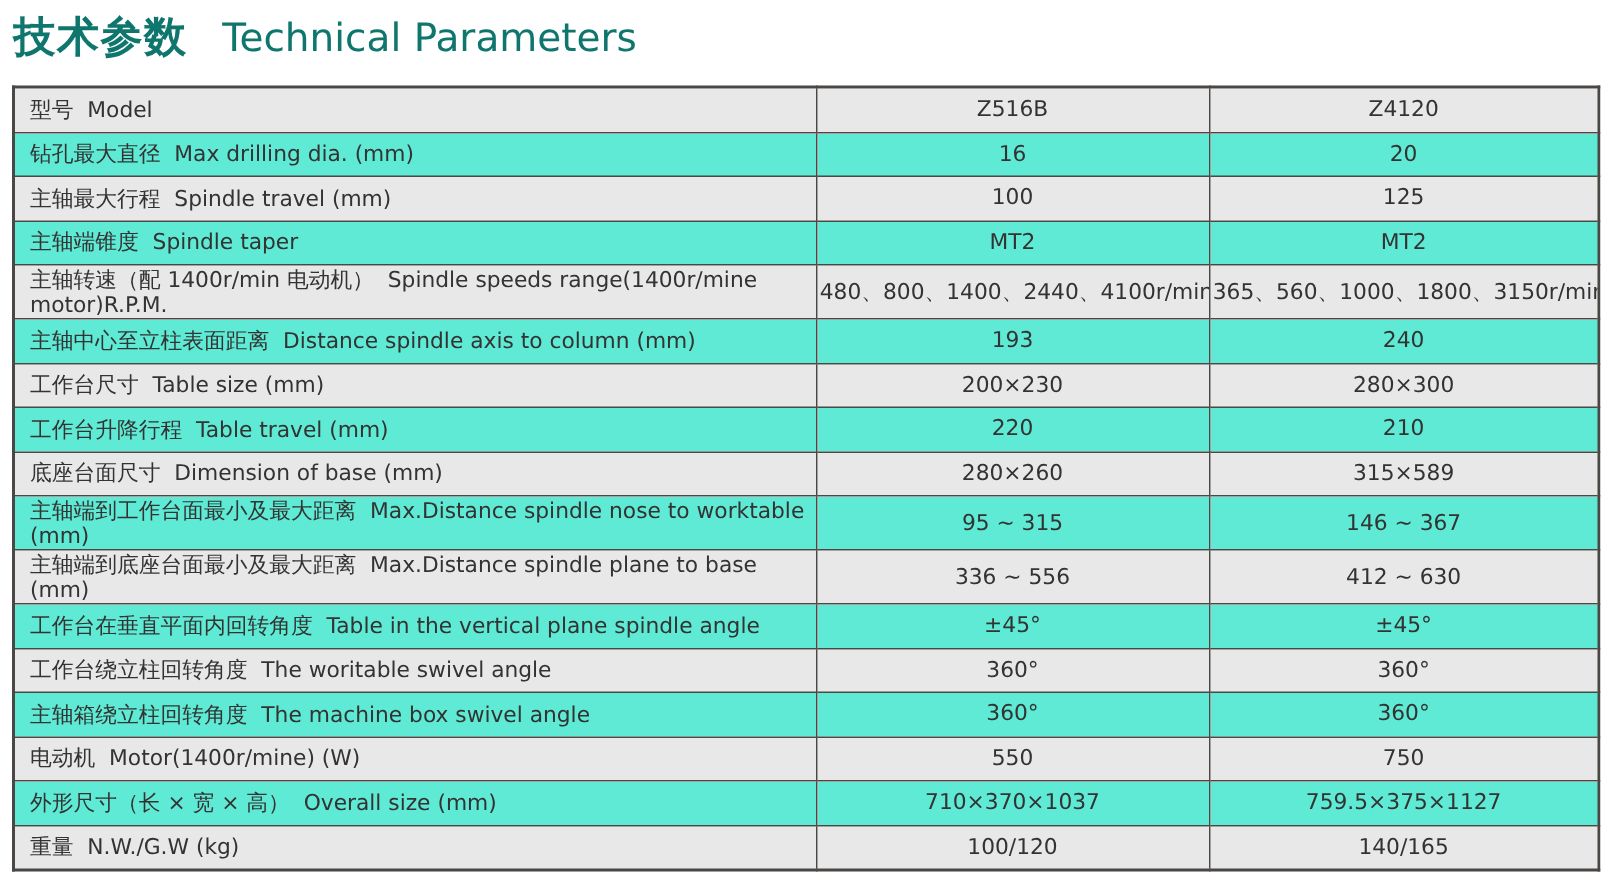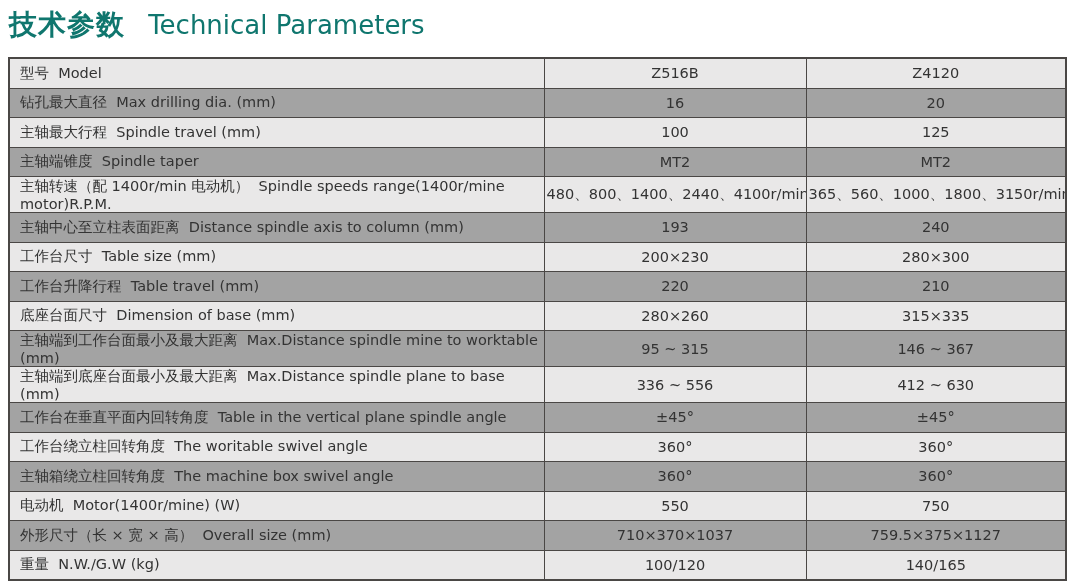--- a/index.html
+++ b/index.html
@@ -55,21 +55,21 @@
     text-align: left;
     padding: 0 4px 0 10px;
     white-space: pre-wrap;
   }
   td.value-cell {
     text-align: center;
     padding: 0 2px;
     white-space: nowrap;
   }
   tr.row-gray td { background: #e9e8e8; margin-left: 48px; }
-  tr.row-white td { background: #a3a3a3; }
+  tr.row-white td { background: #5eead4; }
 </style>
 </head>
 <body>
 
 <div class="page">
   <h1 class="page-title">
     <span class="zh">技术参数</span>
     <span class="en">Technical Parameters</span>
   </h1>
 
@@ -116,24 +116,24 @@
           <td class="value-cell">280×300</td>
         </tr>
         <tr class="row-white">
           <td class="label-cell">工作台升降行程  Table travel (mm)</td>
           <td class="value-cell">220</td>
           <td class="value-cell">210</td>
         </tr>
         <tr class="row-gray">
           <td class="label-cell">底座台面尺寸  Dimension of base (mm)</td>
           <td class="value-cell">280×260</td>
-          <td class="value-cell">315×335</td>
+          <td class="value-cell">315×589</td>
         </tr>
         <tr class="row-white">
-          <td class="label-cell">主轴端到工作台面最小及最大距离  Max.Distance spindle mine to worktable (mm)</td>
+          <td class="label-cell">主轴端到工作台面最小及最大距离  Max.Distance spindle nose to worktable (mm)</td>
           <td class="value-cell">95 ~ 315</td>
           <td class="value-cell">146 ~ 367</td>
         </tr>
         <tr class="row-gray">
           <td class="label-cell">主轴端到底座台面最小及最大距离  Max.Distance spindle plane to base (mm)</td>
           <td class="value-cell">336 ~ 556</td>
           <td class="value-cell">412 ~ 630</td>
         </tr>
         <tr class="row-white">
           <td class="label-cell">工作台在垂直平面内回转角度  Table in the vertical plane spindle angle</td>

